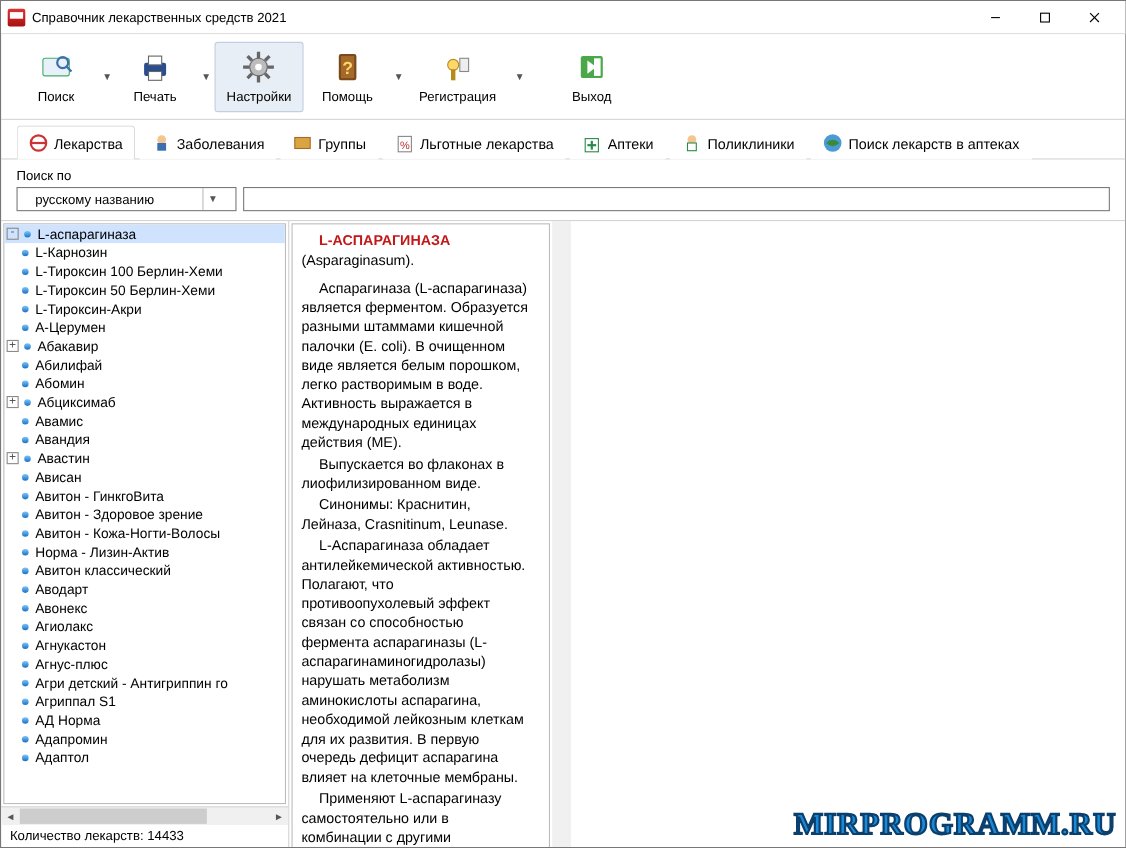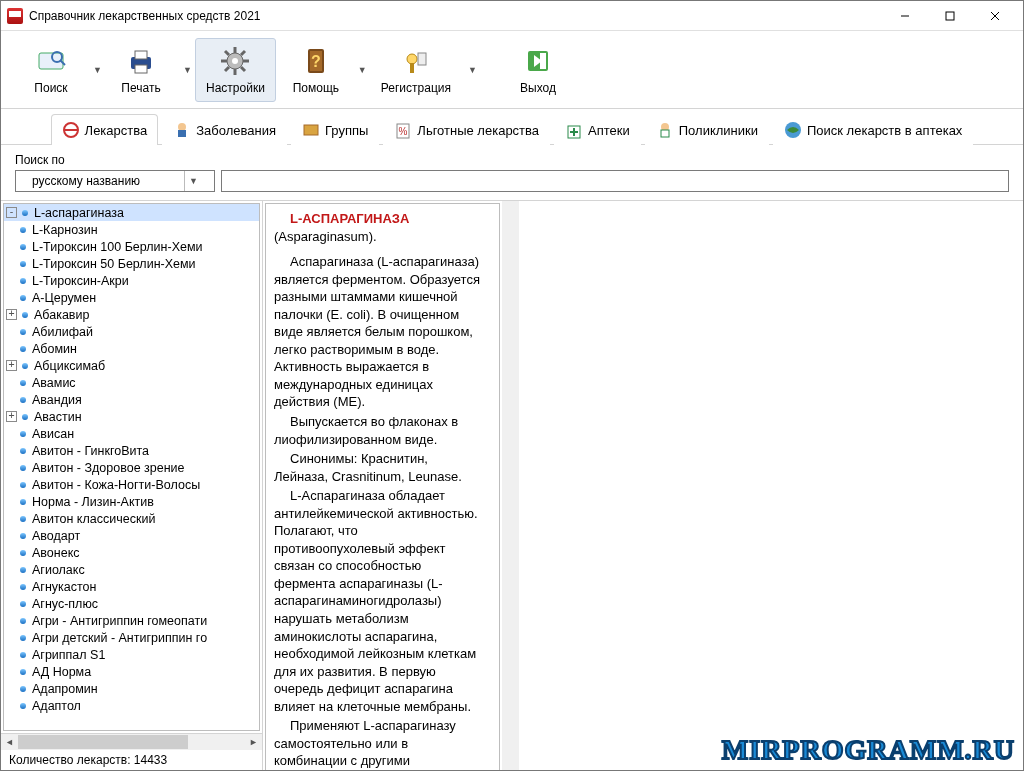--- a/index.html
+++ b/index.html
@@ -11,21 +11,21 @@
 .titlebar .title { flex: 1; font-size: 12px; }
 .winbtn { width: 45px; height: 28px; display: flex; align-items: center; justify-content: center; }
 .winbtn svg { width: 10px; height: 10px; }
 
 .toolbar { height: 78px; display: flex; align-items: center; padding: 4px 14px; gap: 4px; border-bottom: 1px solid #d4d4d4; }
 .tbtn { display: flex; flex-direction: column; align-items: center; justify-content: center; padding: 6px 10px; border: 1px solid transparent; border-radius: 3px; min-width: 72px; height: 64px; font-size: 12px; }
 .tbtn.active { background: #e8eef5; border-color: #c2cfe0; }
 .tbtn .ticon { width: 32px; height: 32px; margin-bottom: 4px; }
 .tbtn-dd { width: 10px; align-self: center; color: #555; font-size: 9px; padding: 0 2px; }
 
-.tabbar { display: flex; align-items: center; padding: 4px 14px 0 14px; gap: 4px; border-bottom: 1px solid #d4d4d4; justify-content: center; }
+.tabbar { display: flex; align-items: center; padding: 4px 14px 0 14px; gap: 4px; border-bottom: 1px solid #d4d4d4; }
 .tab { display: flex; align-items: center; gap: 5px; padding: 6px 10px; border: 1px solid transparent; border-bottom: none; font-size: 13px; position: relative; top: 1px; background: #fff; }
 .tab.active { border-color: #d4d4d4; border-top-left-radius: 4px; border-top-right-radius: 4px; }
 .tab .tabicon { width: 18px; height: 18px; }
 
 .searchbar { padding: 8px 14px; border-bottom: 1px solid #d4d4d4; }
 .sb-label { font-size: 12px; margin-bottom: 3px; display: block; }
 .sb-row { display: flex; gap: 6px; }
 .sb-select { width: 200px; height: 22px; border: 1px solid #7a7a7a; font-size: 12px; padding: 0 16px; display: flex; align-items: center; justify-content: space-between; }
 .sb-select .dd { font-size: 9px; color: #555; border-left: 1px solid #bbb; padding-left: 4px; height: 100%; display: flex; align-items: center; }
 .sb-input { flex: 1; height: 22px; border: 1px solid #7a7a7a; padding: 0 4px; font-size: 12px; }
@@ -302,24 +302,20 @@
           <div class="tree-row">
             <span class="bullet"></span>
             <span>Агнукастон</span>
           </div>
           <div class="tree-row">
             <span class="bullet"></span>
             <span>Агнус-плюс</span>
           </div>
           <div class="tree-row">
             <span class="bullet"></span>
-            <span>Агри - Антигриппин гомеопати</span>
-          </div>
-          <div class="tree-row">
-            <span class="bullet"></span>
             <span>Агри детский - Антигриппин го</span>
           </div>
           <div class="tree-row">
             <span class="bullet"></span>
             <span>Агриппал S1</span>
           </div>
           <div class="tree-row">
             <span class="bullet"></span>
             <span>АД Норма</span>
           </div>

